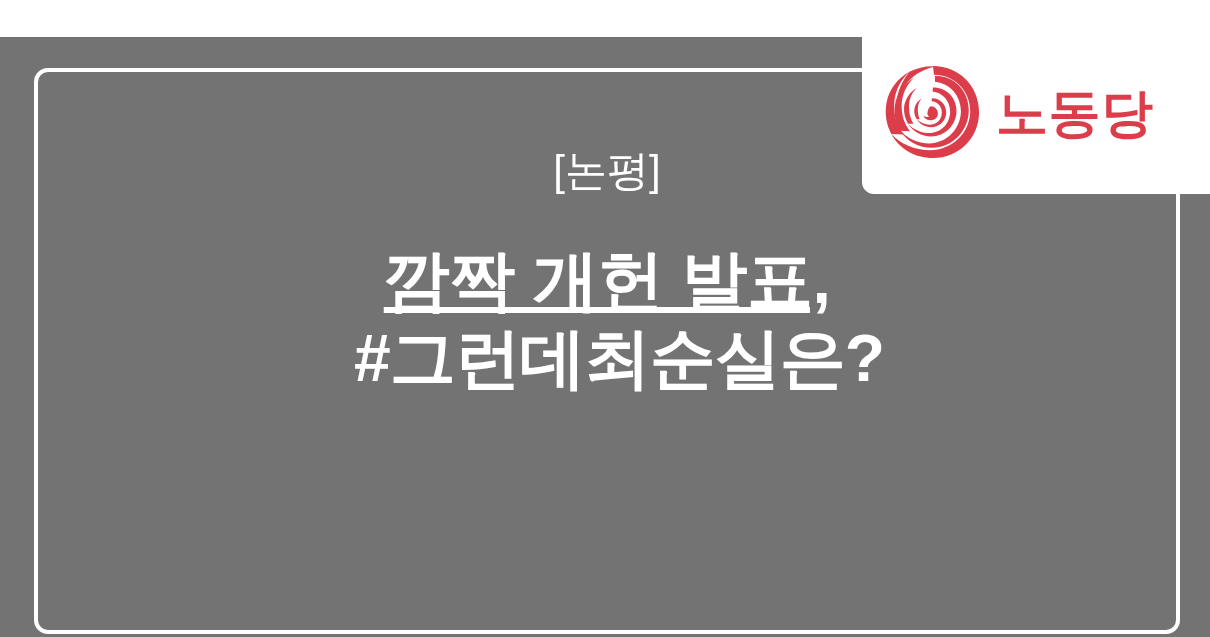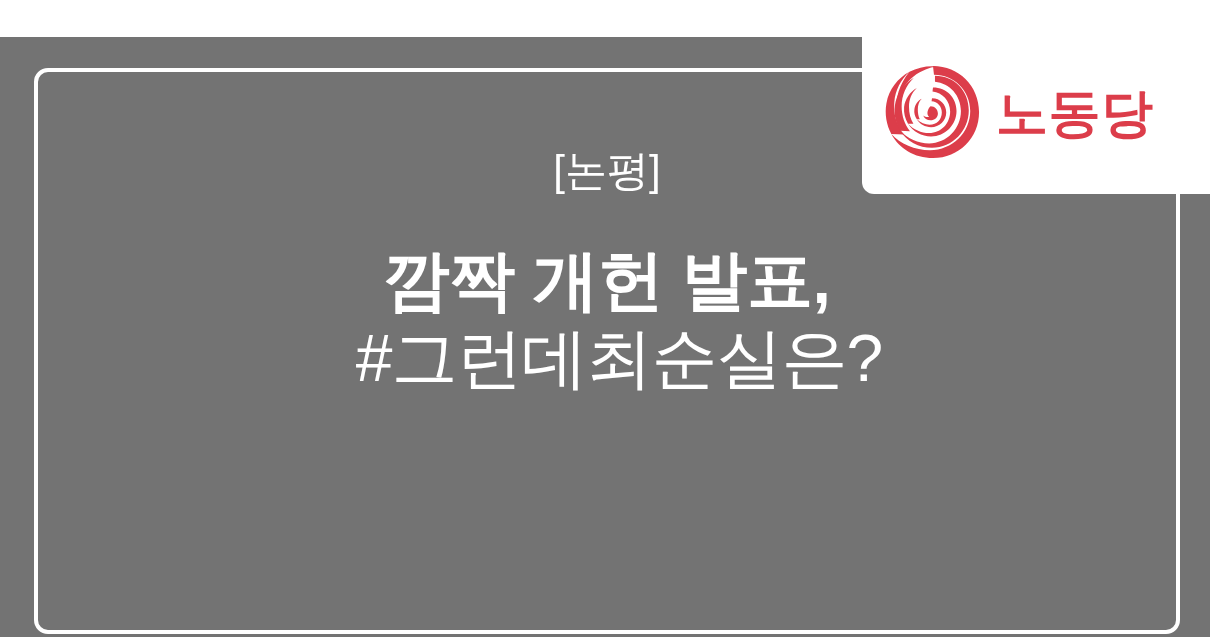--- a/index.html
+++ b/index.html
@@ -101,25 +101,26 @@
     right: 0;
     top: 174px;
     color: #ffffff;
     line-height: 1.18;
   }
   #headline .line1 {
     display: block;
     font-size: 66px;
     font-weight: 700;
     letter-spacing: -0.5px;
+    text-decoration: underline;
   }
   #headline .line2 {
     display: block;
     font-size: 66px;
-    font-weight: 400;
+    font-weight: 700;
     letter-spacing: -1px;
     padding-left: 24px;
   }
 
   #subhead {
     position: absolute;
     left: 0;
     right: 0;
     top: 422px;
     color: #ffffff;

